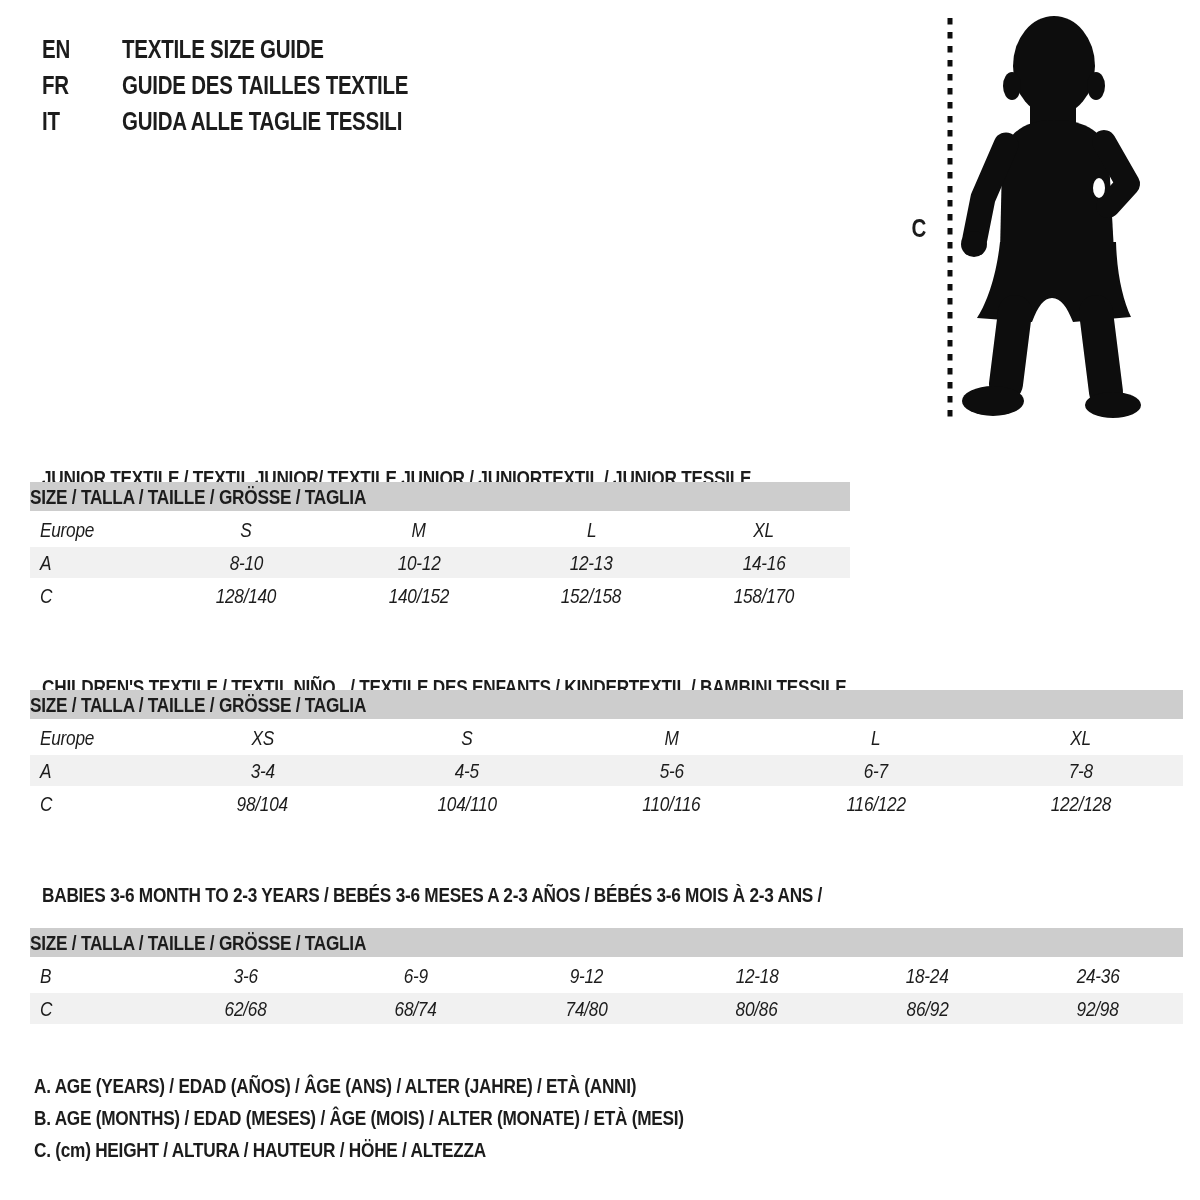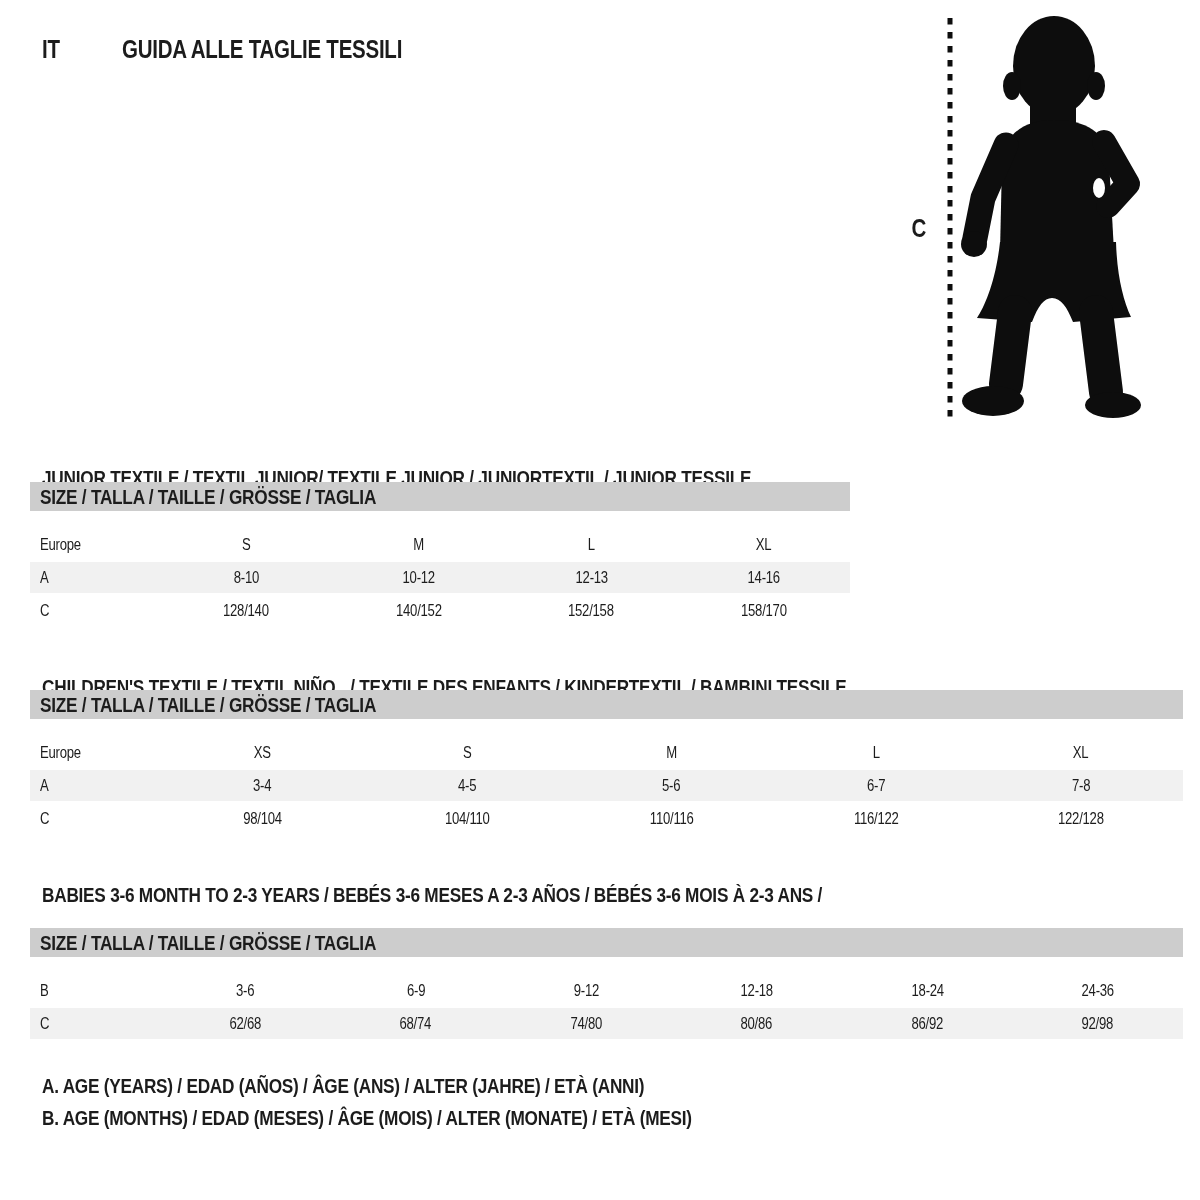--- a/index.html
+++ b/index.html
@@ -38,43 +38,50 @@
   .sub { font-size: 13px; position: relative; top: 5px; }
 
   
   .size-table { position: absolute; left: 30px; }
   .tbl-junior   { top: 482px; width: 820px; }
   .tbl-children { top: 690px; width: 1153px; }
   .tbl-babies   { top: 928px; width: 1153px; }
   .table-head {
     height: 29px; background: #cdcdcd;
     display: flex; align-items: center;
-    padding-left: 10px;
     font-size: 21px; font-weight: 700;
-    margin-bottom: 18px;
+    margin-bottom: 3px;
   }
   .trow {
     display: grid; height: 31px; align-items: center;
-    margin-bottom: 2px; font-size: 16px;
+    margin-bottom: 2px; font-size: 21px; font-style: italic;
   }
   .cols4 { grid-template-columns: 130px repeat(4, 1fr); }
   .cols5 { grid-template-columns: 130px repeat(5, 1fr); }
   .cols6 { grid-template-columns: 130px repeat(6, 1fr); }
   .trow .cell { text-align: center; }
   .trow .cell-first { text-align: left; padding-left: 10px; }
   .row-shade { background: #f1f1f1; }
 
   
-  .legend { position: absolute; left: 42px; top: 1070px; }
+  .legend { position: absolute; left: 34px; top: 1070px; }
   .legend-line { height: 32px; display: flex; align-items: center; font-size: 21px; font-weight: 700; }
 </style>
 </head>
 <body>
 
 <div class="lang-block">
+  <div class="lang-row">
+    <span class="lang-code"><span class="cond cond-l">EN</span></span>
+    <span class="cond cond-l">TEXTILE SIZE GUIDE</span>
+  </div>
+  <div class="lang-row">
+    <span class="lang-code"><span class="cond cond-l">FR</span></span>
+    <span class="cond cond-l">GUIDE DES TAILLES TEXTILE</span>
+  </div>
   <div class="lang-row">
     <span class="lang-code"><span class="cond cond-l">IT</span></span>
     <span class="cond cond-l">GUIDA ALLE TAGLIE TESSILI</span>
   </div>
 </div>
 
 <div class="figure-wrap">
   <svg viewBox="0 0 320 430" width="320" height="430">
 
     <line x1="70" y1="18" x2="70" y2="417" stroke="#0d0d0d" stroke-width="5" stroke-dasharray="6.5 7.5"></line>
@@ -196,13 +203,16 @@
   </div>
 </div>
 
 <div class="legend">
   <div class="legend-line">
       <span class="cond cond-l">A. AGE (YEARS) / EDAD (AÑOS) / ÂGE (ANS) / ALTER (JAHRE) / ETÀ (ANNI)</span>
     </div>
   <div class="legend-line">
       <span class="cond cond-l">B. AGE (MONTHS) / EDAD (MESES) / ÂGE (MOIS) / ALTER (MONATE) / ETÀ (MESI)</span>
     </div>
+  <div class="legend-line">
+      <span class="cond cond-l">C. (cm) HEIGHT / ALTURA / HAUTEUR / HÖHE / ALTEZZA</span>
+    </div>
 </div>
 
 </body></html>

